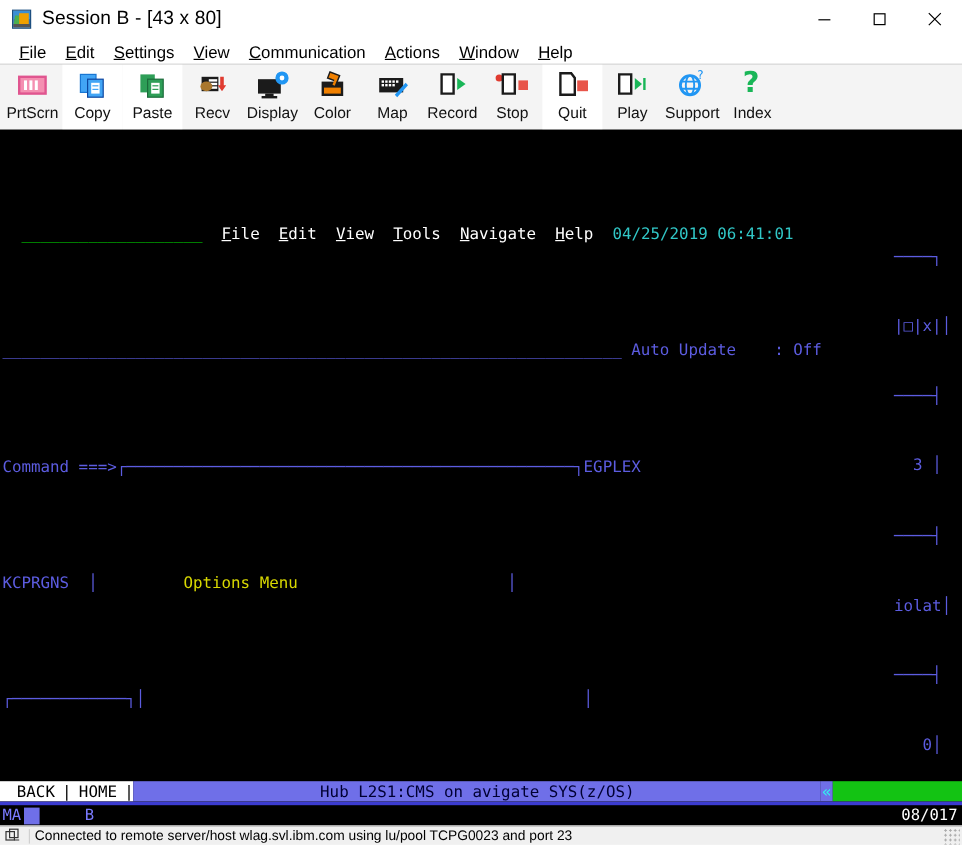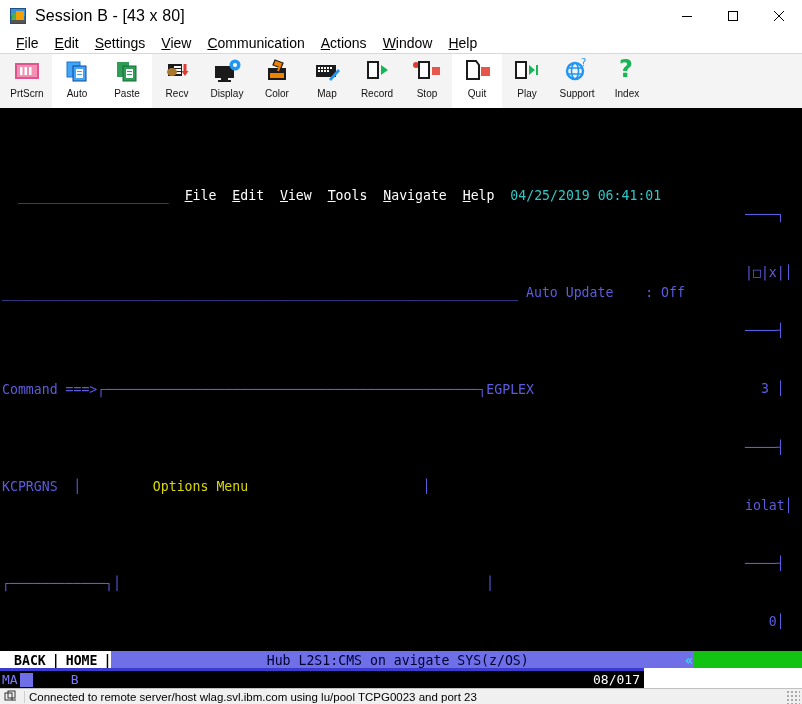--- a/index.html
+++ b/index.html
@@ -88,21 +88,21 @@
     justify-content: flex-start;
     padding-top: 3px;
     box-sizing: border-box;
   }
   .tb-btn.hl { background: #ffffff; }
   .tb-ico {
     width: 32px; height: 30px;
     position: relative;
   }
   .tb-label {
-    font-size: 10px;
+    font-size: 13px;
     color: #111;
     margin-top: 1px;
     line-height: 12px;
   }
 
   
   #terminal {
     position: absolute;
     left: 0; top: 108px;
     width: 802px;
@@ -136,21 +136,20 @@
     align-items: stretch;
     font-family: "DejaVu Sans Mono", monospace;
     font-size: 13.2px;
   }
   #pf-left {
     background: #ffffff;
     color: #000000;
     display: flex; align-items: center;
     padding-left: 14px;
     white-space: pre;
-    font-weight: bold;
   }
   #pf-mid {
     background: #6f6fe8;
     color: #000033;
     flex: 1;
     display: flex; align-items: center; justify-content: center;
     white-space: pre;
     position: relative;
   }
   #pf-scroll {
@@ -161,21 +160,21 @@
   }
   #pf-right {
     background: #13c313;
     width: 108px;
   }
 
   
   #oia {
     position: absolute;
     left: 0; top: 668px;
-    width: 644px; height: 20px;
+    width: 802px; height: 20px;
     background: #000000;
     border-top: 3px solid #3b3bd0;
     box-sizing: border-box;
     font-family: "DejaVu Sans Mono", monospace;
     font-size: 13px;
     color: #ffffff;
     display: flex;
     align-items: center;
   }
   #oia-ma { color: #7b7bff; padding-left: 2px; letter-spacing:0; }
@@ -267,21 +266,21 @@
   <div class="tb-btn hl">
     <div class="tb-ico">
       <svg width="32" height="30" viewBox="0 0 32 30">
         <rect x="6" y="5" width="13" height="15" fill="#42a5f5" stroke="#1976d2"></rect>
         <rect x="12" y="9" width="13" height="15" fill="#42a5f5" stroke="#0d47a1"></rect>
         <rect x="15" y="12" width="7" height="9" fill="#fff"></rect>
         <rect x="16" y="14" width="5" height="1" fill="#42a5f5"></rect>
         <rect x="16" y="17" width="5" height="1" fill="#42a5f5"></rect>
       </svg>
     </div>
-    <div class="tb-label">Auto</div>
+    <div class="tb-label">Copy</div>
   </div>
 
   <div class="tb-btn hl">
     <div class="tb-ico">
       <svg width="32" height="30" viewBox="0 0 32 30">
         <rect x="6" y="5" width="12" height="15" fill="#2e9e57"></rect>
         <rect x="12" y="9" width="13" height="15" fill="#2e9e57" stroke="#1b6b3a"></rect>
         <rect x="15" y="12" width="7" height="9" fill="#fff"></rect>
         <rect x="16" y="14" width="5" height="1" fill="#2e9e57"></rect>
         <rect x="16" y="17" width="5" height="1" fill="#2e9e57"></rect>

